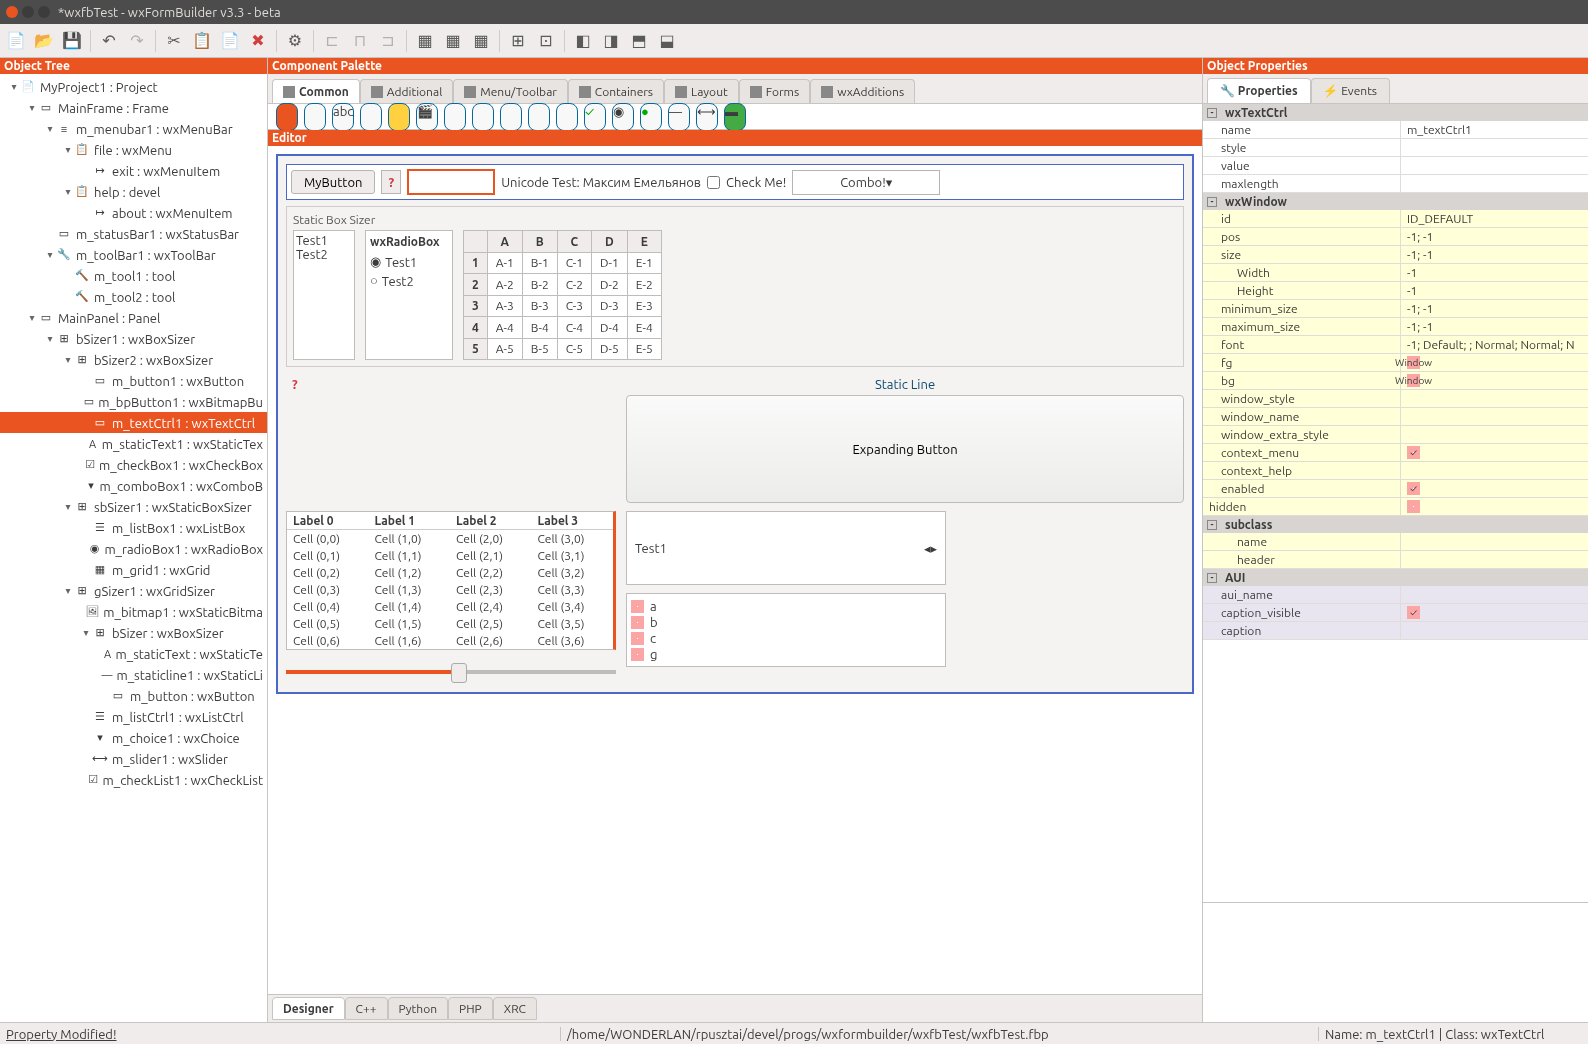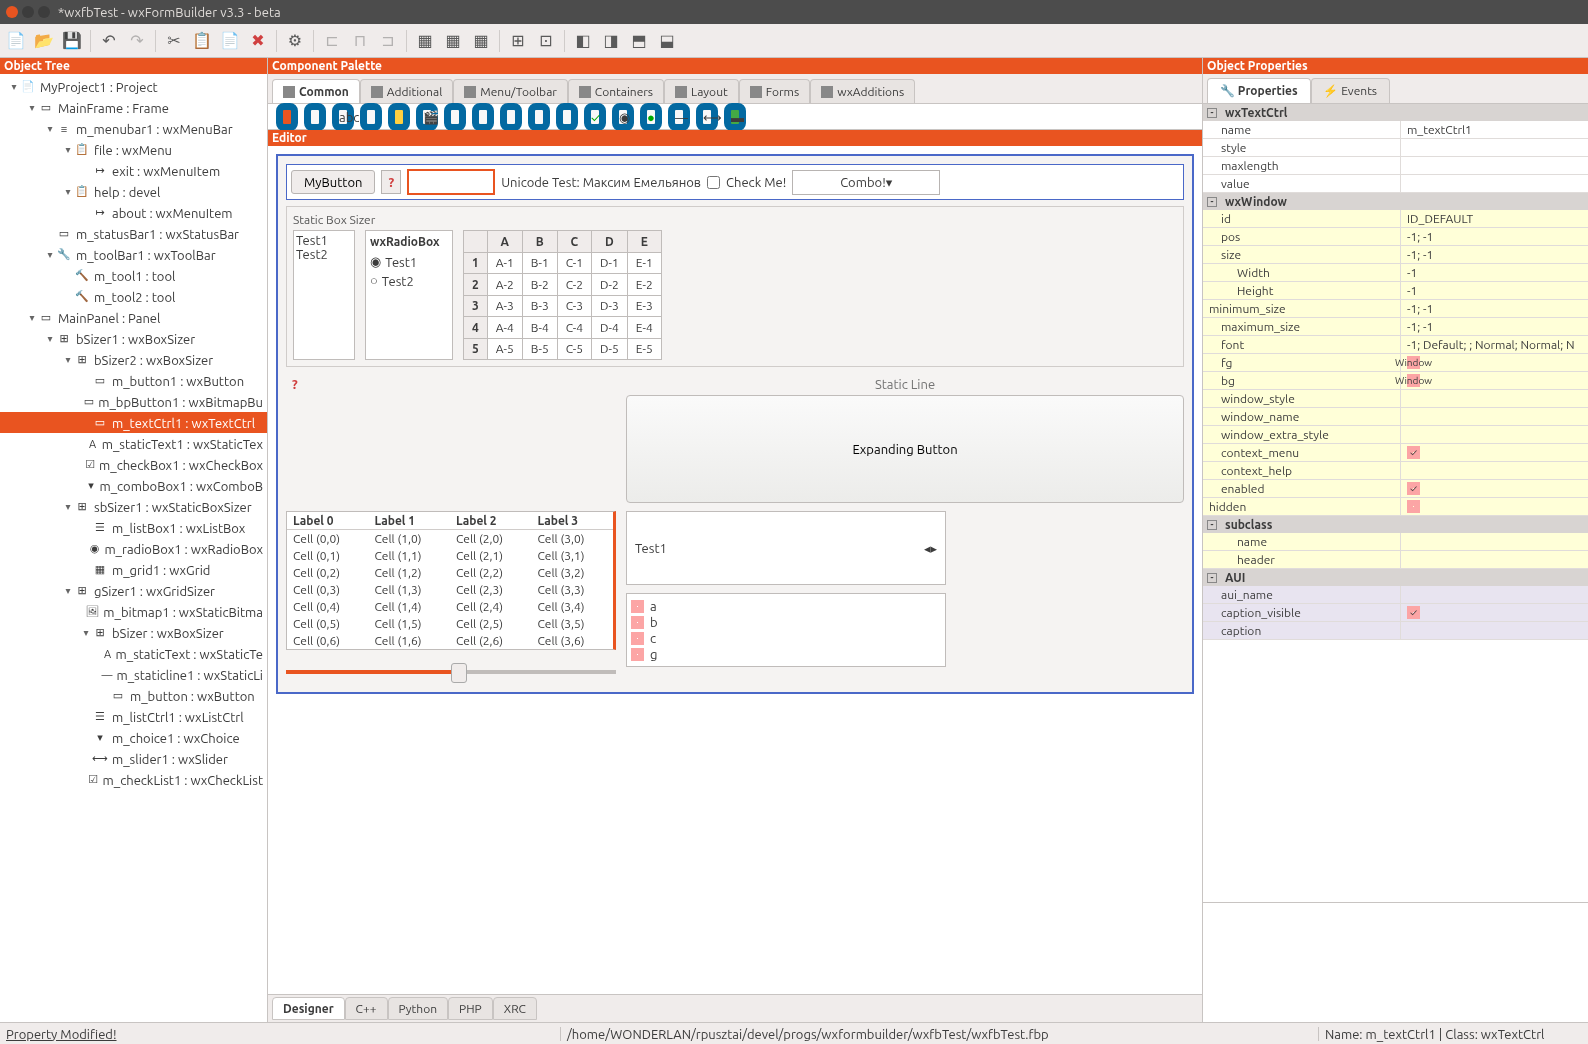--- a/index.html
+++ b/index.html
@@ -19,21 +19,21 @@
 .tree-row { display: flex; align-items: center; height: 21px; padding-right: 4px; cursor: pointer; white-space: nowrap; }
 .tree-row.selected { background: #e95420; color: #fff; }
 .tree-exp { width: 12px; text-align: center; font-size: 10px; color: #666; }
 .tree-icon { width: 16px; height: 16px; margin-right: 4px; display: inline-flex; align-items: center; justify-content: center; font-size: 11px; }
 .center { flex: 1; display: flex; flex-direction: column; }
 .palette-tabs { background: #f0eceb; height: 30px; border-bottom: 1px solid #c8c4c2; display: flex; align-items: flex-end; padding: 0 4px; gap: 0; }
 .ptab { padding: 5px 10px; border: 1px solid #c8c4c2; border-bottom: none; border-radius: 4px 4px 0 0; background: #e8e4e2; cursor: pointer; display: flex; align-items: center; gap: 4px; font-size: 12px; }
 .ptab.active { background: #fff; font-weight: bold; }
 .ptab-icon { width: 12px; height: 12px; background: #888; display: inline-block; }
 .palette-bar { background: #fff; height: 26px; border-bottom: 1px solid #c8c4c2; display: flex; align-items: center; gap: 6px; padding: 0 8px; }
-.pal-item { width: 22px; height: 28px; border: 7px solid #0369a1; border-radius: 8px; background: #f8f8f8; cursor: pointer; }
+.pal-item { width: 22px; height: 28px; border: 1px solid #0369a1; border-radius: 8px; background: #f8f8f8; cursor: pointer; }
 .editor-area { flex: 1; background: #fff; padding: 8px; overflow: auto; }
 .form-preview { border: 2px solid #4a68c8; background: #f5f3f2; padding: 8px; }
 .row1 { display: flex; align-items: center; gap: 6px; padding: 4px; border: 1px solid #4a68c8; background: #fff; margin-bottom: 6px; }
 .mybutton { padding: 4px 12px; background: #f0eceb; border: 1px solid #b8b4b2; border-radius: 3px; }
 .qmark { border: 1px solid #b8b4b2; padding: 4px 6px; color: #d04040; font-weight: bold; background: #f0eceb; }
 .text-input { border: 2px solid #e95420; width: 88px; height: 26px; padding: 2px 4px; background: #fff; }
 .combo { border: 1px solid #b8b4b2; padding: 4px 8px; width: 148px; background: #fff; display: flex; justify-content: center; }
 .static-box { border: 1px solid #d0ccca; padding: 6px; margin-bottom: 6px; }
 .static-box-label { font-size: 12px; color: #555; margin-bottom: 4px; }
 .sb-content { display: flex; gap: 10px; }
@@ -41,21 +41,21 @@
 .radiobox { border: 1px solid #c0bcba; background: #fff; width: 88px; padding: 4px; }
 .radiobox-title { font-weight: bold; font-size: 12px; margin-bottom: 4px; }
 .radio-opt { display: flex; align-items: center; gap: 4px; padding: 2px 0; }
 .grid-table { border-collapse: collapse; background: #fff; }
 .grid-table th, .grid-table td { border: 1px solid #c0bcba; padding: 3px 8px; text-align: left; font-size: 12px; }
 .grid-table th { background: #f0eceb; font-weight: bold; text-align: center; }
 .grid-table .rowh { background: #f0eceb; font-weight: bold; text-align: center; }
 .lower1 { display: flex; gap: 10px; margin-top: 10px; }
 .lower1-left { width: 330px; }
 .lower1-right { flex: 1; }
-.static-line-label { text-align: center; color: #737373; margin-bottom: 4px; }
+.static-line-label { text-align: center; color: #0c4a6e; margin-bottom: 4px; }
 .expand-btn { width: 100%; height: 108px; border: 1px solid #c0bcba; border-radius: 4px; background: linear-gradient(#fafafa,#ececea); }
 .list-ctrl { border: 1px solid #c0bcba; border-right: 3px solid #e95420; background: #fff; }
 .list-ctrl table { width: 100%; border-collapse: collapse; }
 .list-ctrl th, .list-ctrl td { padding: 2px 6px; text-align: left; font-size: 12px; }
 .list-ctrl th { border-bottom: 1px solid #d0ccca; }
 .slider-track { height: 4px; background: #e95420; position: relative; margin: 20px 0 10px; width: 330px;}
 .slider-track::after { content:''; position:absolute; left:50%; top:-7px; width:14px; height:18px; background:#f0eceb; border:1px solid #aaa; border-radius:3px; }
 .slider-track .gray { position:absolute; right:0; top:0; height:4px; width:50%; background:#c0bcba; }
 .choice-box { border: 1px solid #c0bcba; background: #fff; width: 320px; height: 74px; display: flex; align-items: center; padding: 0 8px; justify-content: space-between; }
 .checklist { border: 1px solid #c0bcba; background: #fff; width: 320px; padding: 4px; }
@@ -543,25 +543,25 @@
           <div class="pg-cat"><span class="exp-box">-</span>wxTextCtrl</div>
           <div class="pg-row ">
             <div class="pg-name" style="padding-left:18px">name</div>
             <div class="pg-val">m_textCtrl1</div>
           </div>
           <div class="pg-row ">
             <div class="pg-name" style="padding-left:18px">style</div>
             <div class="pg-val"></div>
           </div>
           <div class="pg-row ">
+            <div class="pg-name" style="padding-left:18px">value</div>
+            <div class="pg-val"></div>
+          </div>
+          <div class="pg-row ">
             <div class="pg-name" style="padding-left:18px">maxlength</div>
-            <div class="pg-val"></div>
-          </div>
-          <div class="pg-row ">
-            <div class="pg-name" style="padding-left:18px">value</div>
             <div class="pg-val"></div>
           </div>
           <div class="pg-cat"><span class="exp-box">-</span>wxWindow</div>
           <div class="pg-row alt">
             <div class="pg-name" style="padding-left:18px">id</div>
             <div class="pg-val">ID_DEFAULT</div>
           </div>
           <div class="pg-row alt">
             <div class="pg-name" style="padding-left:18px">pos</div>
             <div class="pg-val">-1; -1</div>
@@ -572,21 +572,21 @@
           </div>
           <div class="pg-row alt">
             <div class="pg-name" style="padding-left:34px">Width</div>
             <div class="pg-val">-1</div>
           </div>
           <div class="pg-row alt">
             <div class="pg-name" style="padding-left:34px">Height</div>
             <div class="pg-val">-1</div>
           </div>
           <div class="pg-row alt">
-            <div class="pg-name" style="padding-left:6px">minimum_size</div>
+            <div class="pg-name" style="padding-left:18px">minimum_size</div>
             <div class="pg-val">-1; -1</div>
           </div>
           <div class="pg-row alt">
             <div class="pg-name" style="padding-left:18px">maximum_size</div>
             <div class="pg-val">-1; -1</div>
           </div>
           <div class="pg-row alt">
             <div class="pg-name" style="padding-left:18px">font</div>
             <div class="pg-val">-1; Default; ; Normal; Normal; N</div>
           </div>

